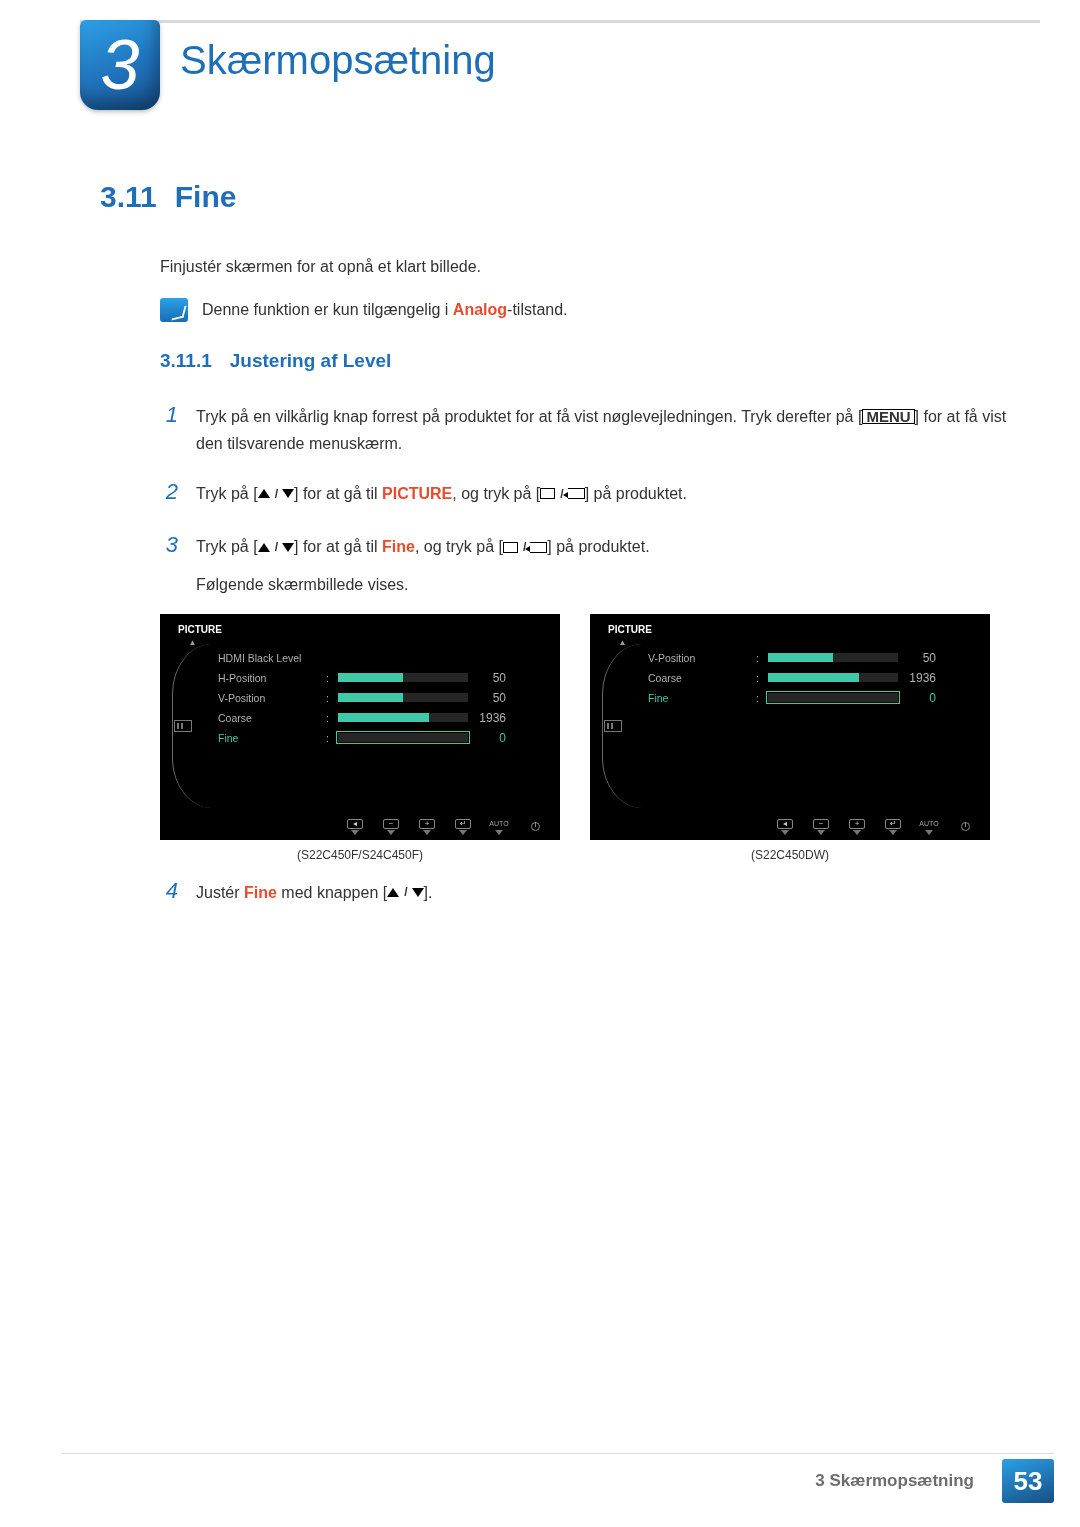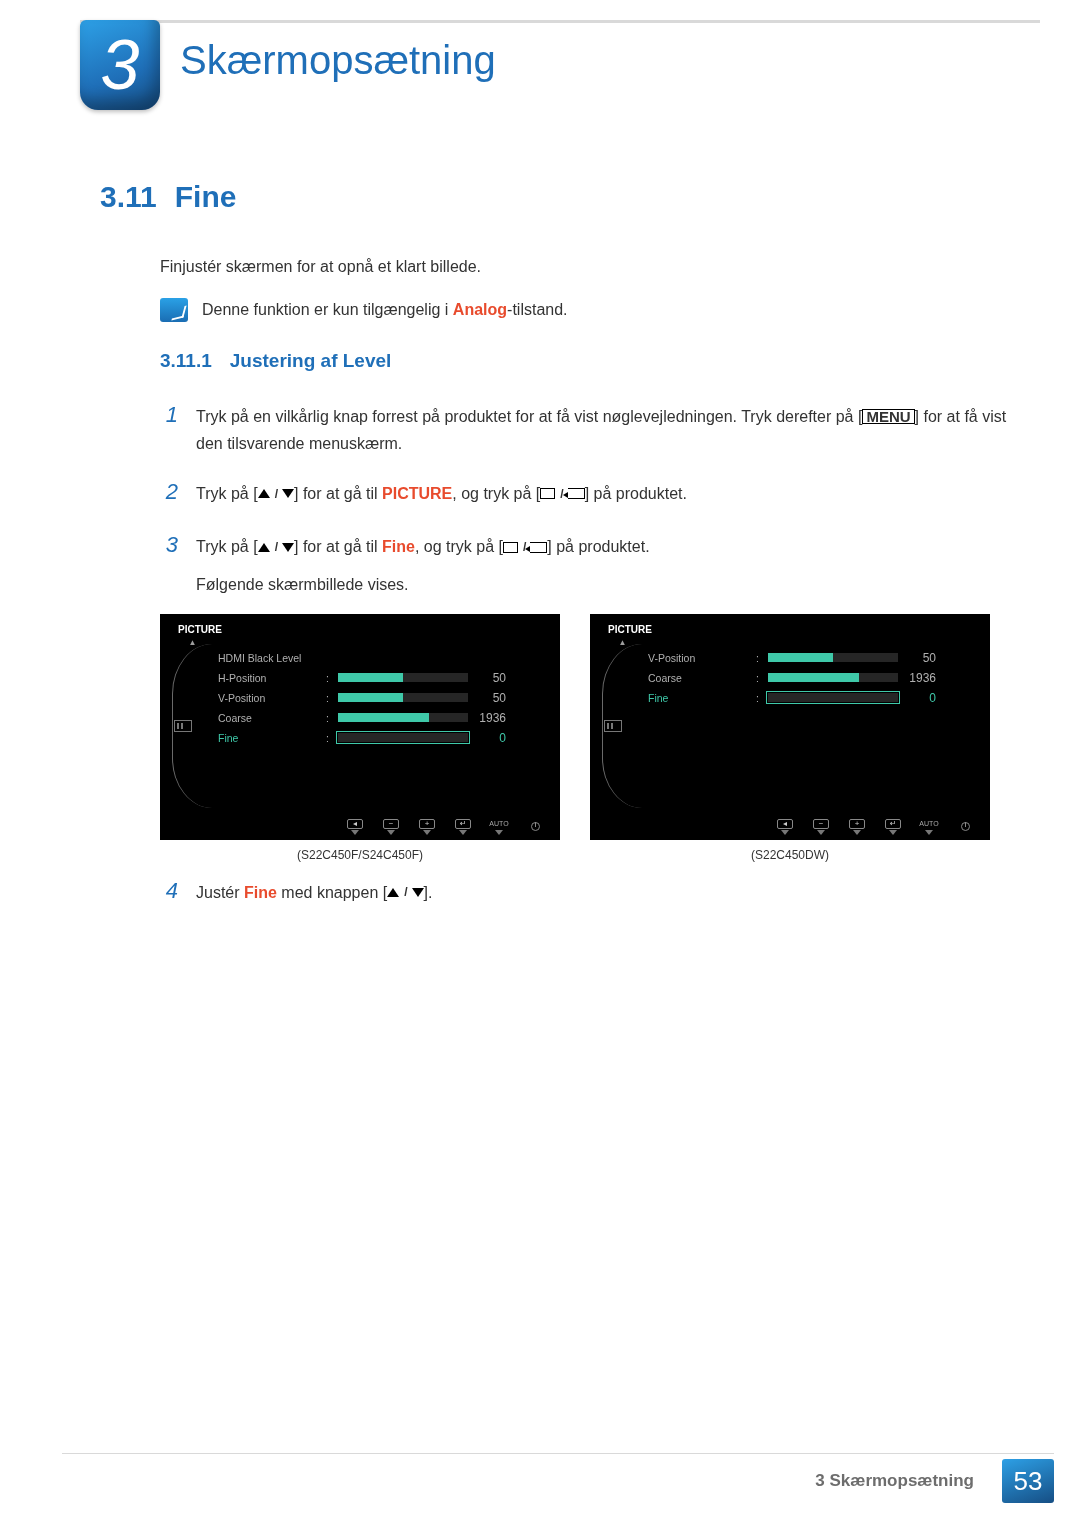--- a/index.html
+++ b/index.html
@@ -143,21 +143,21 @@
     position:absolute;
     bottom: 24px;
     right: 26px;
     display:flex;
     align-items:center;
     gap: 12px;
   }
   .footer-text { font-size:17px; color:#6d6d6d; font-weight:600; padding: 10px 16px;}
   .footer-page {
     background: linear-gradient(160deg,#2da0e6,#164e84);
-    color:#fff; font-size:26px; font-weight:400;
+    color:#fff; font-size:26px; font-weight:700;
     width: 52px; height: 44px; display:flex; align-items:center; justify-content:center;
     border-radius:3px;
   }
   .footer-rule {
     position:absolute;
     bottom: 73px;
     left: 62px;
     right: 26px;
     height: 1px;
     background:#d9d9d9;

